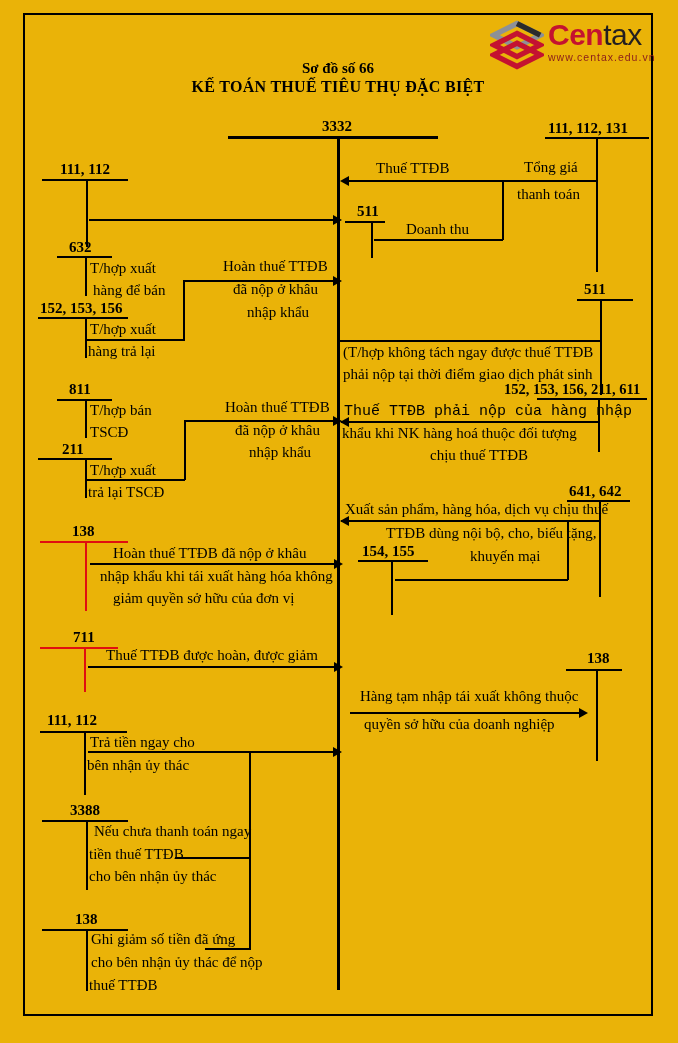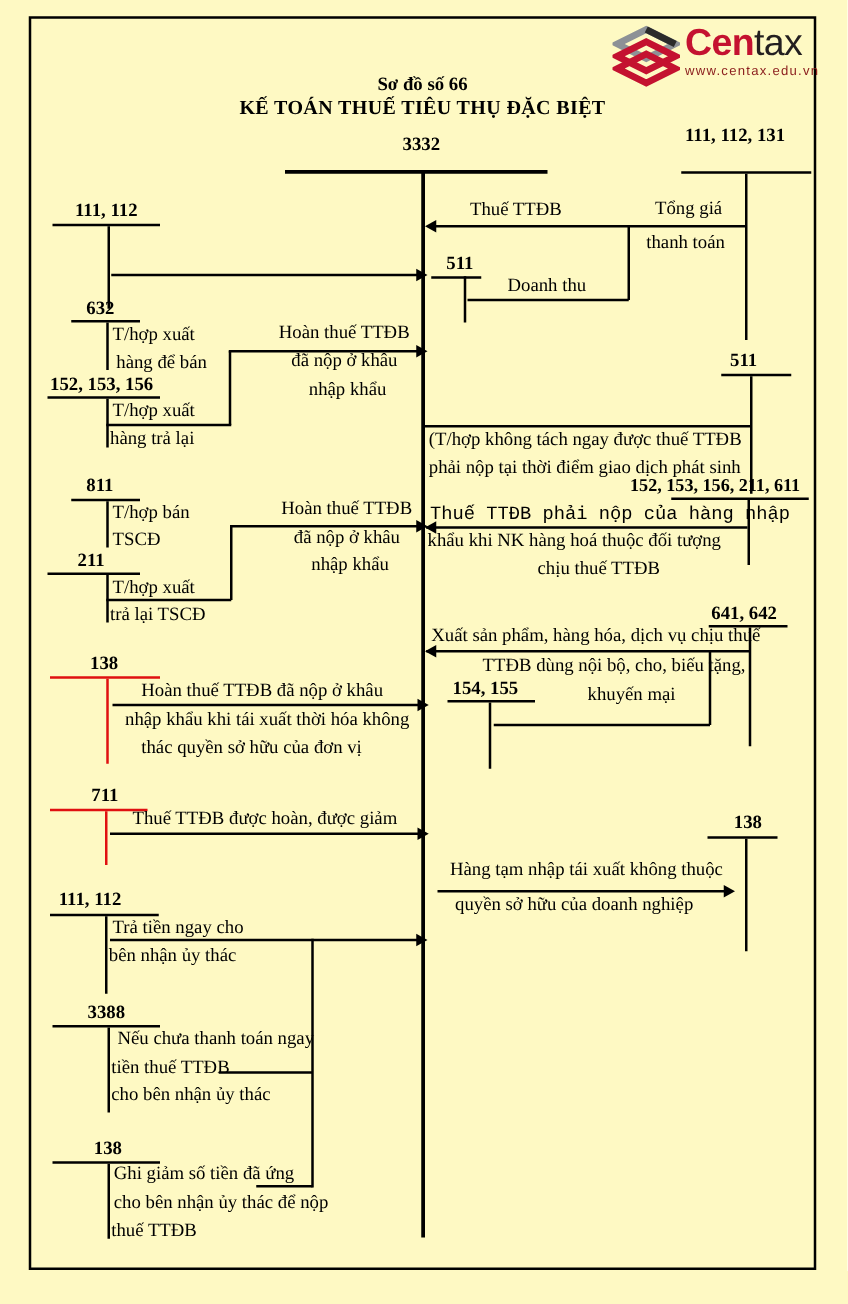--- a/index.html
+++ b/index.html
@@ -1,16 +1,16 @@
 <!DOCTYPE html>
 <html><head>
 <meta charset="utf-8">
 <style>
   html,body{margin:0;padding:0;background:#fff;}
-  .page{position:relative;width:678px;height:1043px;background:#fef9c3;
+  .page{position:relative;width:678px;height:1043px;background:#eab308;
         font-family:"Liberation Serif","DejaVu Serif",serif;color:#000;overflow:hidden;}
   .border{position:absolute;left:23px;top:13px;width:630px;height:1003px;border:2px solid #000;box-sizing:border-box;}
   .lbl{position:absolute;font-size:15px;line-height:17px;white-space:nowrap;}
   .b{font-weight:bold;}
   .hl{position:absolute;height:2px;background:#000;}
   .vl{position:absolute;width:2px;background:#000;}
   .red{background:#e01010;}
   .ar,.al{position:absolute;width:0;height:0;border-top:5px solid transparent;border-bottom:5px solid transparent;}
   .ar{border-left:9px solid #000;}
   .al{border-right:9px solid #000;}
@@ -41,25 +41,25 @@
     </span>
     <span class="logo-txt">
       <span class="brand"><span class="cen">Cen</span><span class="tax">tax</span></span>
       <div class="logo-url">www.centax.edu.vn</div>
     </span>
   </div>
 
   <div class="lbl b center title1">Sơ đồ số 66</div>
   <div class="lbl b center title2">KẾ TOÁN THUẾ TIÊU THỤ ĐẶC BIỆT</div>
 
-  <div class="lbl b" style="left:322px;top:108px;">3332</div>
+  <div class="lbl b" style="left:322px;top:118px;">3332</div>
   <i class="hl" style="left:228px;top:136px;width:210px;height:3px;"></i>
   <i class="vl" style="left:337px;top:136px;width:3px;height:854px;"></i>
 
-  <div class="lbl b" style="left:548px;top:101px;">111, 112, 131</div>
+  <div class="lbl b" style="left:548px;top:120px;">111, 112, 131</div>
   <i class="hl" style="left:545px;top:137px;width:104px;"></i>
   <i class="vl" style="left:596px;top:139px;height:133px;"></i>
   <i class="hl" style="left:345px;top:180px;width:252px;"></i>
   <i class="al" style="left:340px;top:176px;"></i>
   <div class="lbl" style="left:376px;top:160px;">Thuế TTĐB</div>
   <div class="lbl" style="left:524px;top:159px;">Tổng giá</div>
   <div class="lbl" style="left:517px;top:186px;">thanh toán</div>
   <i class="vl" style="left:502px;top:180px;height:60px;"></i>
   <i class="hl" style="left:374px;top:239px;width:129px;"></i>
   <div class="lbl b" style="left:357px;top:203px;">511</div>
@@ -108,22 +108,22 @@
   <div class="lbl" style="left:225px;top:399px;">Hoàn thuế TTĐB</div>
   <div class="lbl" style="left:235px;top:422px;">đã nộp ở khâu</div>
   <div class="lbl" style="left:249px;top:444px;">nhập khẩu</div>
 
   <div class="lbl b" style="left:72px;top:523px;">138</div>
   <i class="hl red" style="left:40px;top:541px;width:88px;"></i>
   <i class="vl red" style="left:85px;top:543px;height:68px;"></i>
   <i class="hl" style="left:90px;top:563px;width:245px;"></i>
   <i class="ar" style="left:334px;top:559px;"></i>
   <div class="lbl" style="left:113px;top:545px;">Hoàn thuế TTĐB đã nộp ở khâu</div>
-  <div class="lbl" style="left:100px;top:568px;">nhập khẩu khi tái xuất thời hóa không</div>
-  <div class="lbl" style="left:113px;top:590px;">thác quyền sở hữu của đơn vị</div>
+  <div class="lbl" style="left:100px;top:568px;">nhập khẩu khi tái xuất hàng hóa không</div>
+  <div class="lbl" style="left:113px;top:590px;">giảm quyền sở hữu của đơn vị</div>
 
   <div class="lbl b" style="left:73px;top:629px;">711</div>
   <i class="hl red" style="left:40px;top:647px;width:78px;"></i>
   <i class="vl red" style="left:84px;top:649px;height:43px;"></i>
   <i class="hl" style="left:88px;top:666px;width:247px;"></i>
   <i class="ar" style="left:334px;top:662px;"></i>
   <div class="lbl" style="left:106px;top:647px;">Thuế TTĐB được hoàn, được giảm</div>
 
   <div class="lbl b" style="left:47px;top:712px;">111, 112</div>
   <i class="hl" style="left:40px;top:731px;width:87px;"></i>

